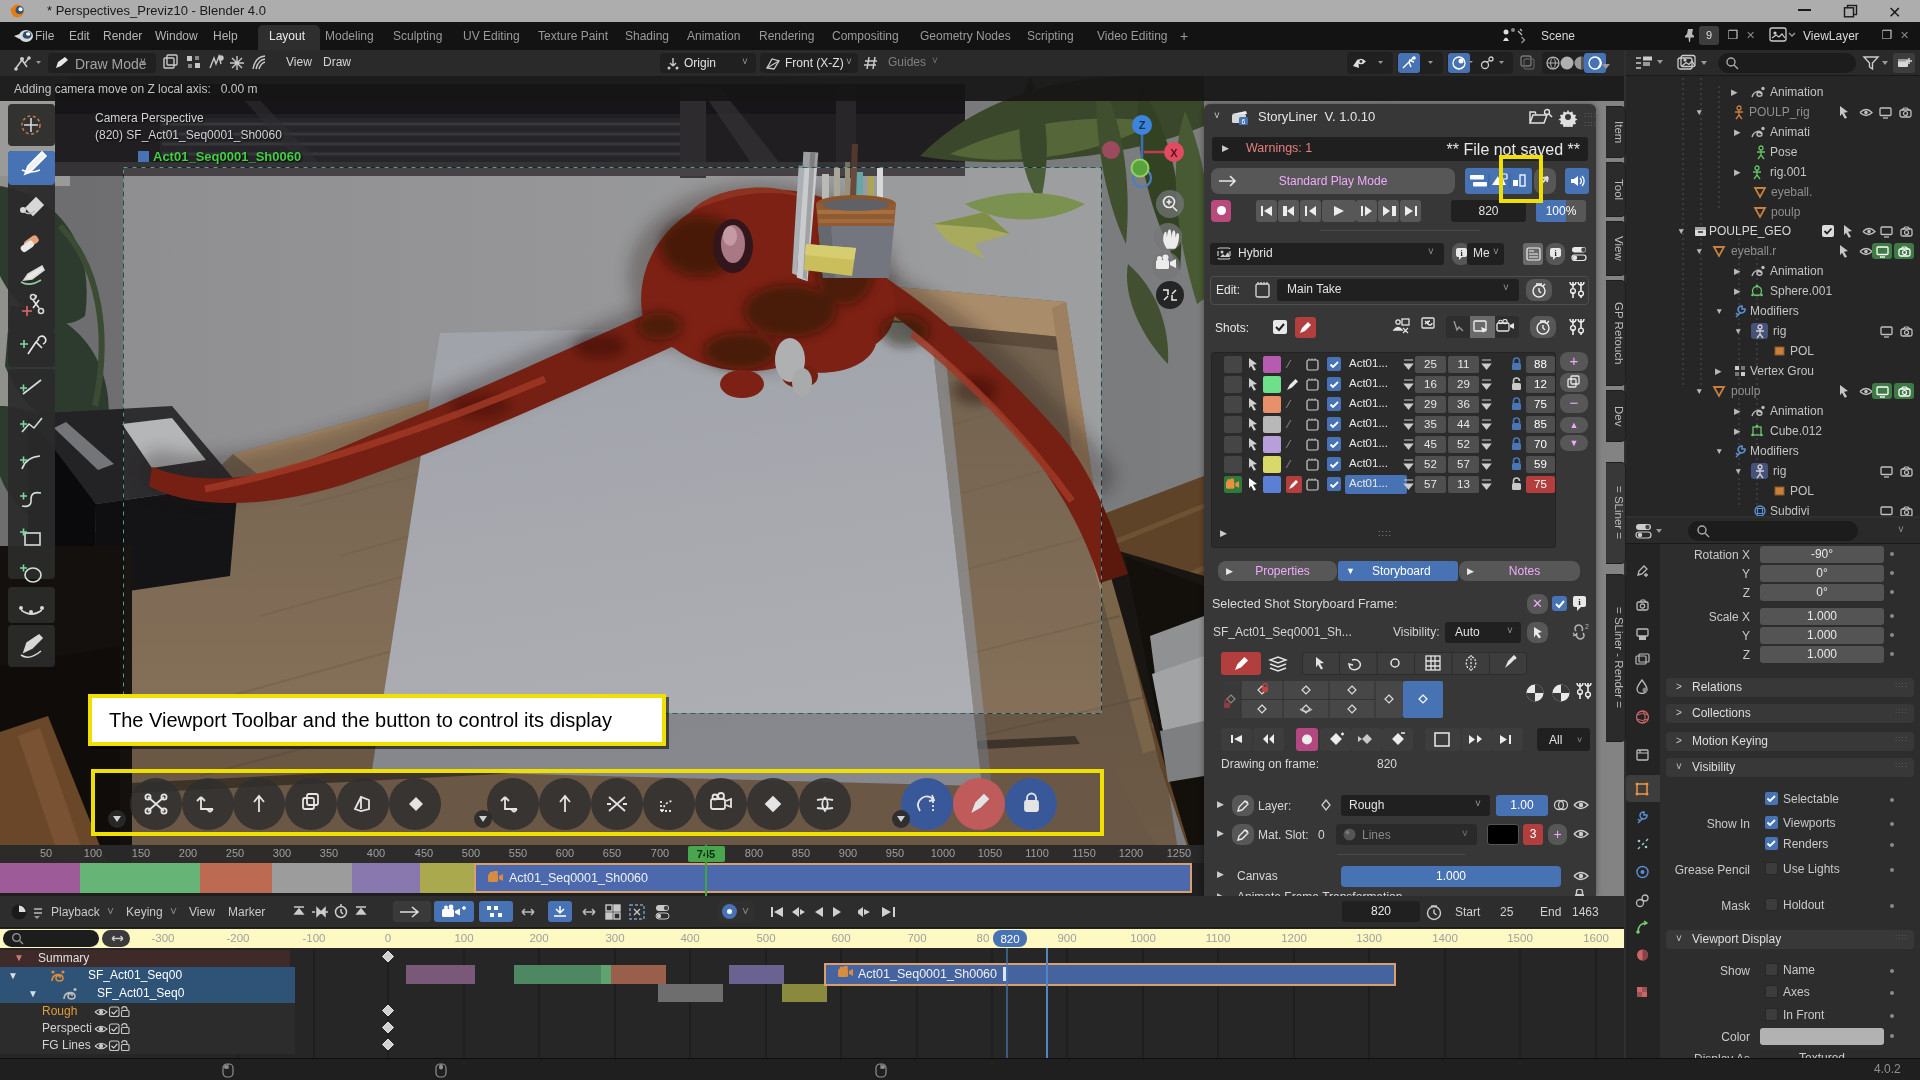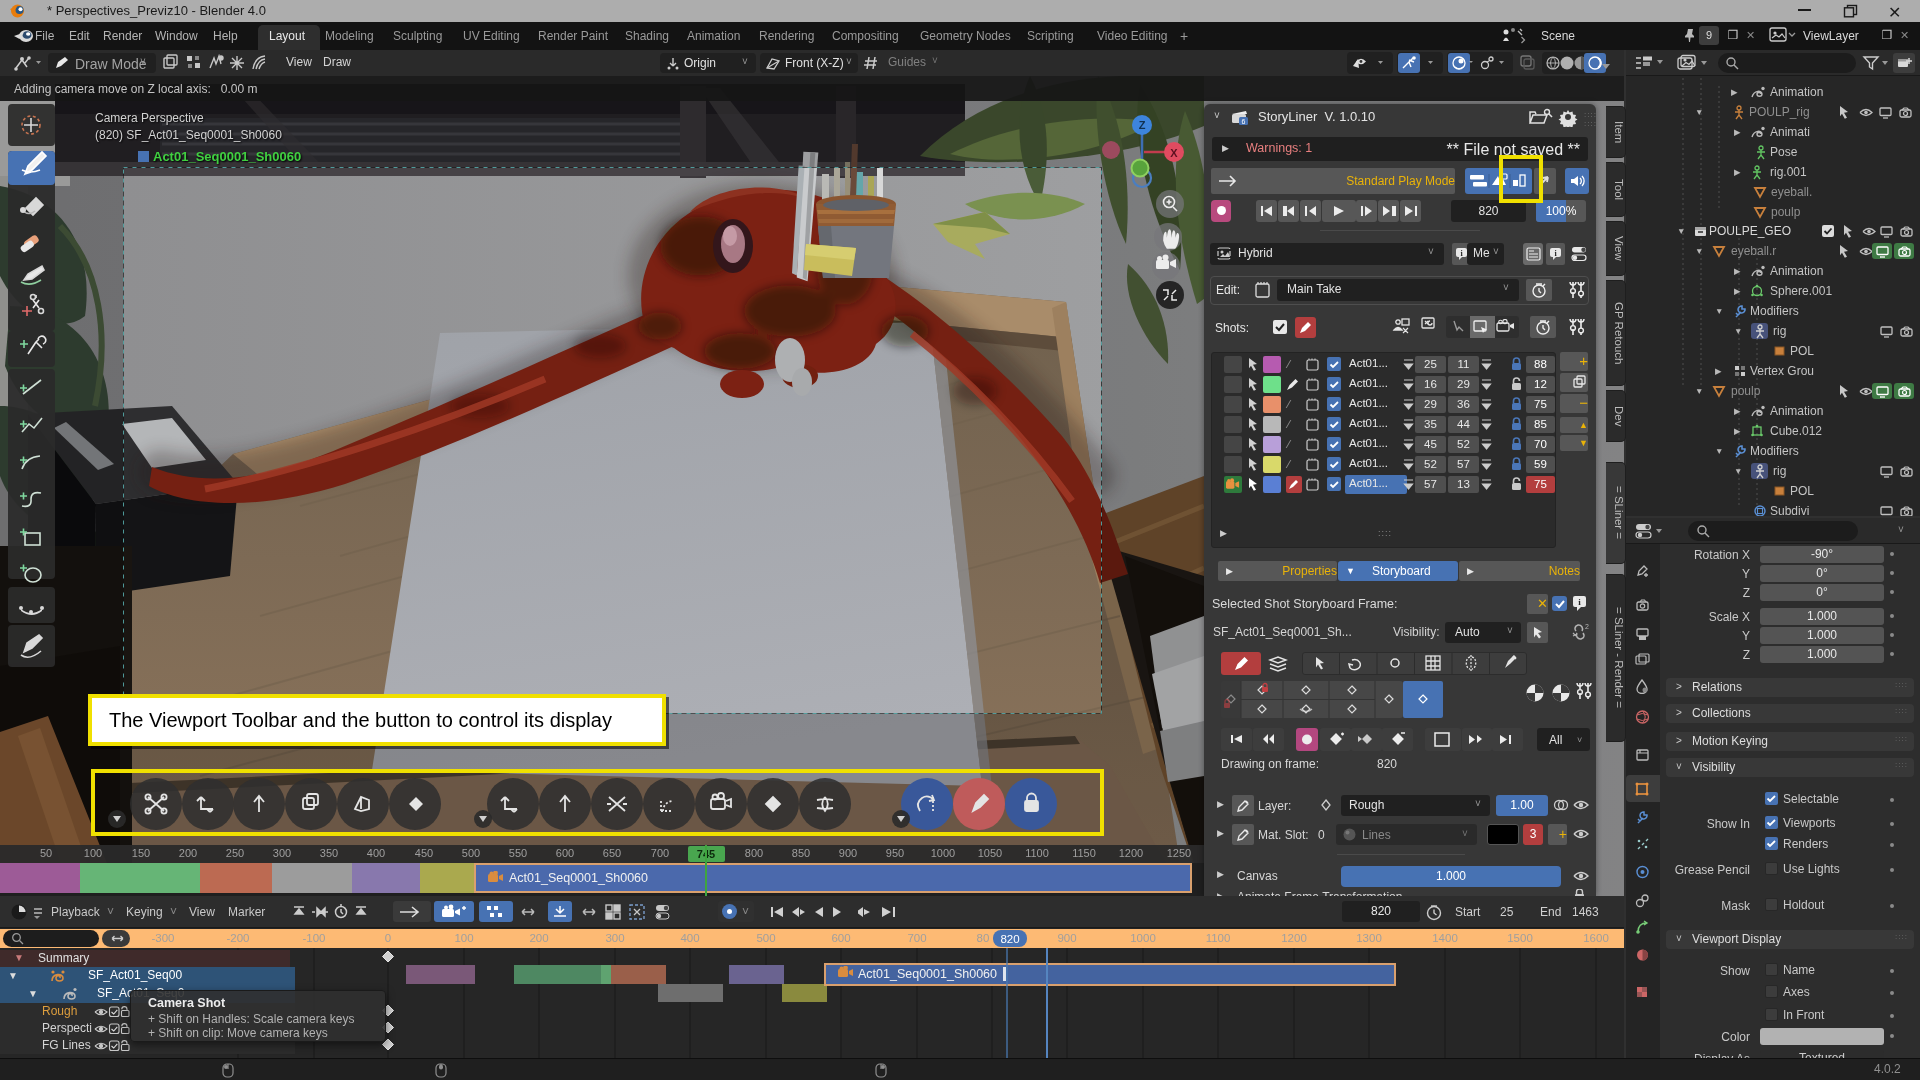--- a/index.html
+++ b/index.html
@@ -35,21 +35,21 @@
   <div class="txt a" style="left:35px;top:7px;color:#b4b4b4">File</div>
   <div class="txt a" style="left:69px;top:7px;color:#b4b4b4">Edit</div>
   <div class="txt a" style="left:103px;top:7px;color:#b4b4b4">Render</div>
   <div class="txt a" style="left:155px;top:7px;color:#b4b4b4">Window</div>
   <div class="txt a" style="left:213px;top:7px;color:#b4b4b4">Help</div>
   <div class="a" style="left:258px;top:3px;width:62px;height:25px;background:#2e2e2e;border-radius:5px 5px 0 0"></div>
   <div class="txt a" style="left:269px;top:7px;color:#e8e8e8">Layout</div>
   <div class="txt a" style="left:325px;top:7px;color:#9a9a9a">Modeling</div>
   <div class="txt a" style="left:393px;top:7px;color:#9a9a9a">Sculpting</div>
   <div class="txt a" style="left:463px;top:7px;color:#9a9a9a">UV Editing</div>
-  <div class="txt a" style="left:538px;top:7px;color:#9a9a9a">Render Paint</div>
+  <div class="txt a" style="left:538px;top:7px;color:#9a9a9a">Texture Paint</div>
   <div class="txt a" style="left:625px;top:7px;color:#9a9a9a">Shading</div>
   <div class="txt a" style="left:687px;top:7px;color:#9a9a9a">Animation</div>
   <div class="txt a" style="left:759px;top:7px;color:#9a9a9a">Rendering</div>
   <div class="txt a" style="left:832px;top:7px;color:#9a9a9a">Compositing</div>
   <div class="txt a" style="left:920px;top:7px;color:#9a9a9a">Geometry Nodes</div>
   <div class="txt a" style="left:1027px;top:7px;color:#9a9a9a">Scripting</div>
   <div class="txt a" style="left:1097px;top:7px;color:#9a9a9a">Video Editing</div>
   <div class="txt a" style="left:1180px;top:6px;color:#9a9a9a;font-size:14px">+</div>
   <div class="a" style="left:1290px;top:28px"></div>
 
@@ -614,21 +614,21 @@
         <circle cx="7.5" cy="2" r="2.4" fill="#d98c3f"></circle>
         <path d="M11,5 l4,-2 0,7 -4,-2 z" fill="#d98c3f"></path>
       </svg>
     <div class="a" style="left:33px;top:6px;font-size:12.5px;color:#f0f0f0">Act01_Seq0001_Sh0060</div>
   </div>
   <div class="a" style="left:705px;top:-18px;width:2px;height:51px;background:#3fa53f"></div>
 </div>
 
 <div class="a" id="panel" style="left:1204px;top:104px;width:392px;height:792px;background:#373737;border-radius:6px 6px 0 0;box-shadow:0 0 6px rgba(0,0,0,0.4)">
  <style>
- .pbtn{position:absolute;background:#575757;border-radius:2px;color:#eab308;font-size:12px;text-align:right}
+ .pbtn{position:absolute;background:#575757;border-radius:8px;color:#f0abfc;font-size:12px;text-align:center}
  .pdark{position:absolute;background:#202020;border-radius:3px;color:#e2e2e2;font-size:12px}
  .pblue{position:absolute;background:#4772b3;border-radius:3px}
  .pred{position:absolute;background:#b33e3e;border-radius:3px}
  .plbl{position:absolute;color:#d6d6d6;font-size:12px;white-space:nowrap}
  </style>
 
  <div class="plbl" style="left:10px;top:6px;color:#ccc;font-size:10px">˅</div>
  <svg class="a" style="left:26px;top:4px" width="20" height="18" viewBox="0 0 20 18">
       <rect x="2" y="6" width="14" height="9" rx="1.5" fill="#d8d8d8"></rect>
       <path d="M2,6 l14,-3 1,3 z" fill="#eee"></path>
@@ -1397,21 +1397,21 @@
         <circle cx="8" cy="9" r="6.5" stroke="#ccc" stroke-width="1.4" fill="none"></circle>
         <path d="M8,5.5 l0,3.5 2.5,2" stroke="#ccc" stroke-width="1.4" fill="none"></path>
         <path d="M5,2 l6,0" stroke="#ccc" stroke-width="1.4"></path>
       </svg>
   <div class="txt a" style="left:1455px;top:9px;color:#d0d0d0">Start</div>
   <div class="txt a" style="left:1500px;top:9px;color:#d0d0d0">25</div>
   <div class="txt a" style="left:1540px;top:9px;color:#d0d0d0">End</div>
   <div class="txt a" style="left:1572px;top:9px;color:#d0d0d0">1463</div>
  </div>
 
- <div class="a" style="left:0;top:33px;width:1624px;height:19px;background:#fdba74">
+ <div class="a" style="left:0;top:33px;width:1624px;height:19px;background:#fef9c3">
   <div class="a" style="left:3px;top:1px;width:96px;height:17px;background:#1d1d1d;border-radius:9px;z-index:3">
    <svg class="a" style="left:8px;top:2px" width="14" height="13" viewBox="0 0 14 13">
           <circle cx="5.5" cy="5.5" r="3.8" fill="none" stroke="#9a9a9a" stroke-width="1.3"></circle>
           <path d="M8.5,8.5 l3.5,3.5" stroke="#9a9a9a" stroke-width="1.3"></path>
         </svg>
   </div>
   <div class="a" style="left:102px;top:1px;width:28px;height:17px;background:#3a3a3a;border-radius:9px;z-index:3">
    <svg class="a" style="left:7px;top:3px" width="17" height="11" viewBox="0 0 17 11">
           <path d="M3,5.5 l11,0 m-11,0 l2.5,-2.5 m-2.5,2.5 l2.5,2.5 m8.5,-2.5 l-2.5,-2.5 m2.5,2.5 l-2.5,2.5" stroke="#ccc" stroke-width="1.3" fill="none"></path>
         </svg>
@@ -1551,25 +1551,20 @@
             <path d="M1,8 q6,-5.5 12,0 q-6,5.5 -12,0"></path>
             <circle cx="7" cy="8" r="1.6" fill="#c8c8c8"></circle>
             <rect x="15.5" y="3" width="9.5" height="9.5" rx="2"></rect>
             <path d="M17.5,8 l2.2,2 3.6,-4.2" stroke="#ddd"></path>
             <rect x="27.5" y="6.5" width="7.5" height="6" rx="1"></rect>
             <path d="M33,6.5 v-1.3 a2.6,2.6 0 0,0 -5.2,0"></path>
           </g>
    </g>
   </svg>
 
-  <div class="a" style="left:130px;top:42px;width:256px;height:52px;background:#2f2f2fe8;border:1px solid #1a1a1a;border-radius:4px;box-shadow:0 3px 8px rgba(0,0,0,0.5)">
-    <div class="a" style="left:17px;top:5px;font-size:12.5px;font-weight:bold;color:#ececec">Camera Shot</div>
-    <div class="a" style="left:17px;top:21px;font-size:12px;color:#b2b2b2">+ Shift on Handles: Scale camera keys</div>
-    <div class="a" style="left:17px;top:35px;font-size:12px;color:#b2b2b2">+ Shift on clip: Move camera keys</div>
-  </div>
  </div>
 </div>
 
 <div class="a" id="outliner" style="left:1626px;top:50px;width:294px;height:466px;background:#262626;overflow:hidden">
     <div class="a" style="left:0;top:0;width:294px;height:26px;background:#2a2a2a;border-bottom:1px solid #191919">
       <svg class="a" style="left:8px;top:5px" width="34" height="16" viewBox="0 0 34 16">
         <path d="M2,3 l5,0 M2,8 l5,0 M2,13 l5,0" stroke="#ccc" stroke-width="1.6"></path>
         <rect x="9" y="1.5" width="9" height="4" fill="#ccc"></rect>
         <rect x="9" y="7" width="7" height="4" fill="#999"></rect>
         <path d="M23,5 l3,4 3,-4" fill="#999"></path>

